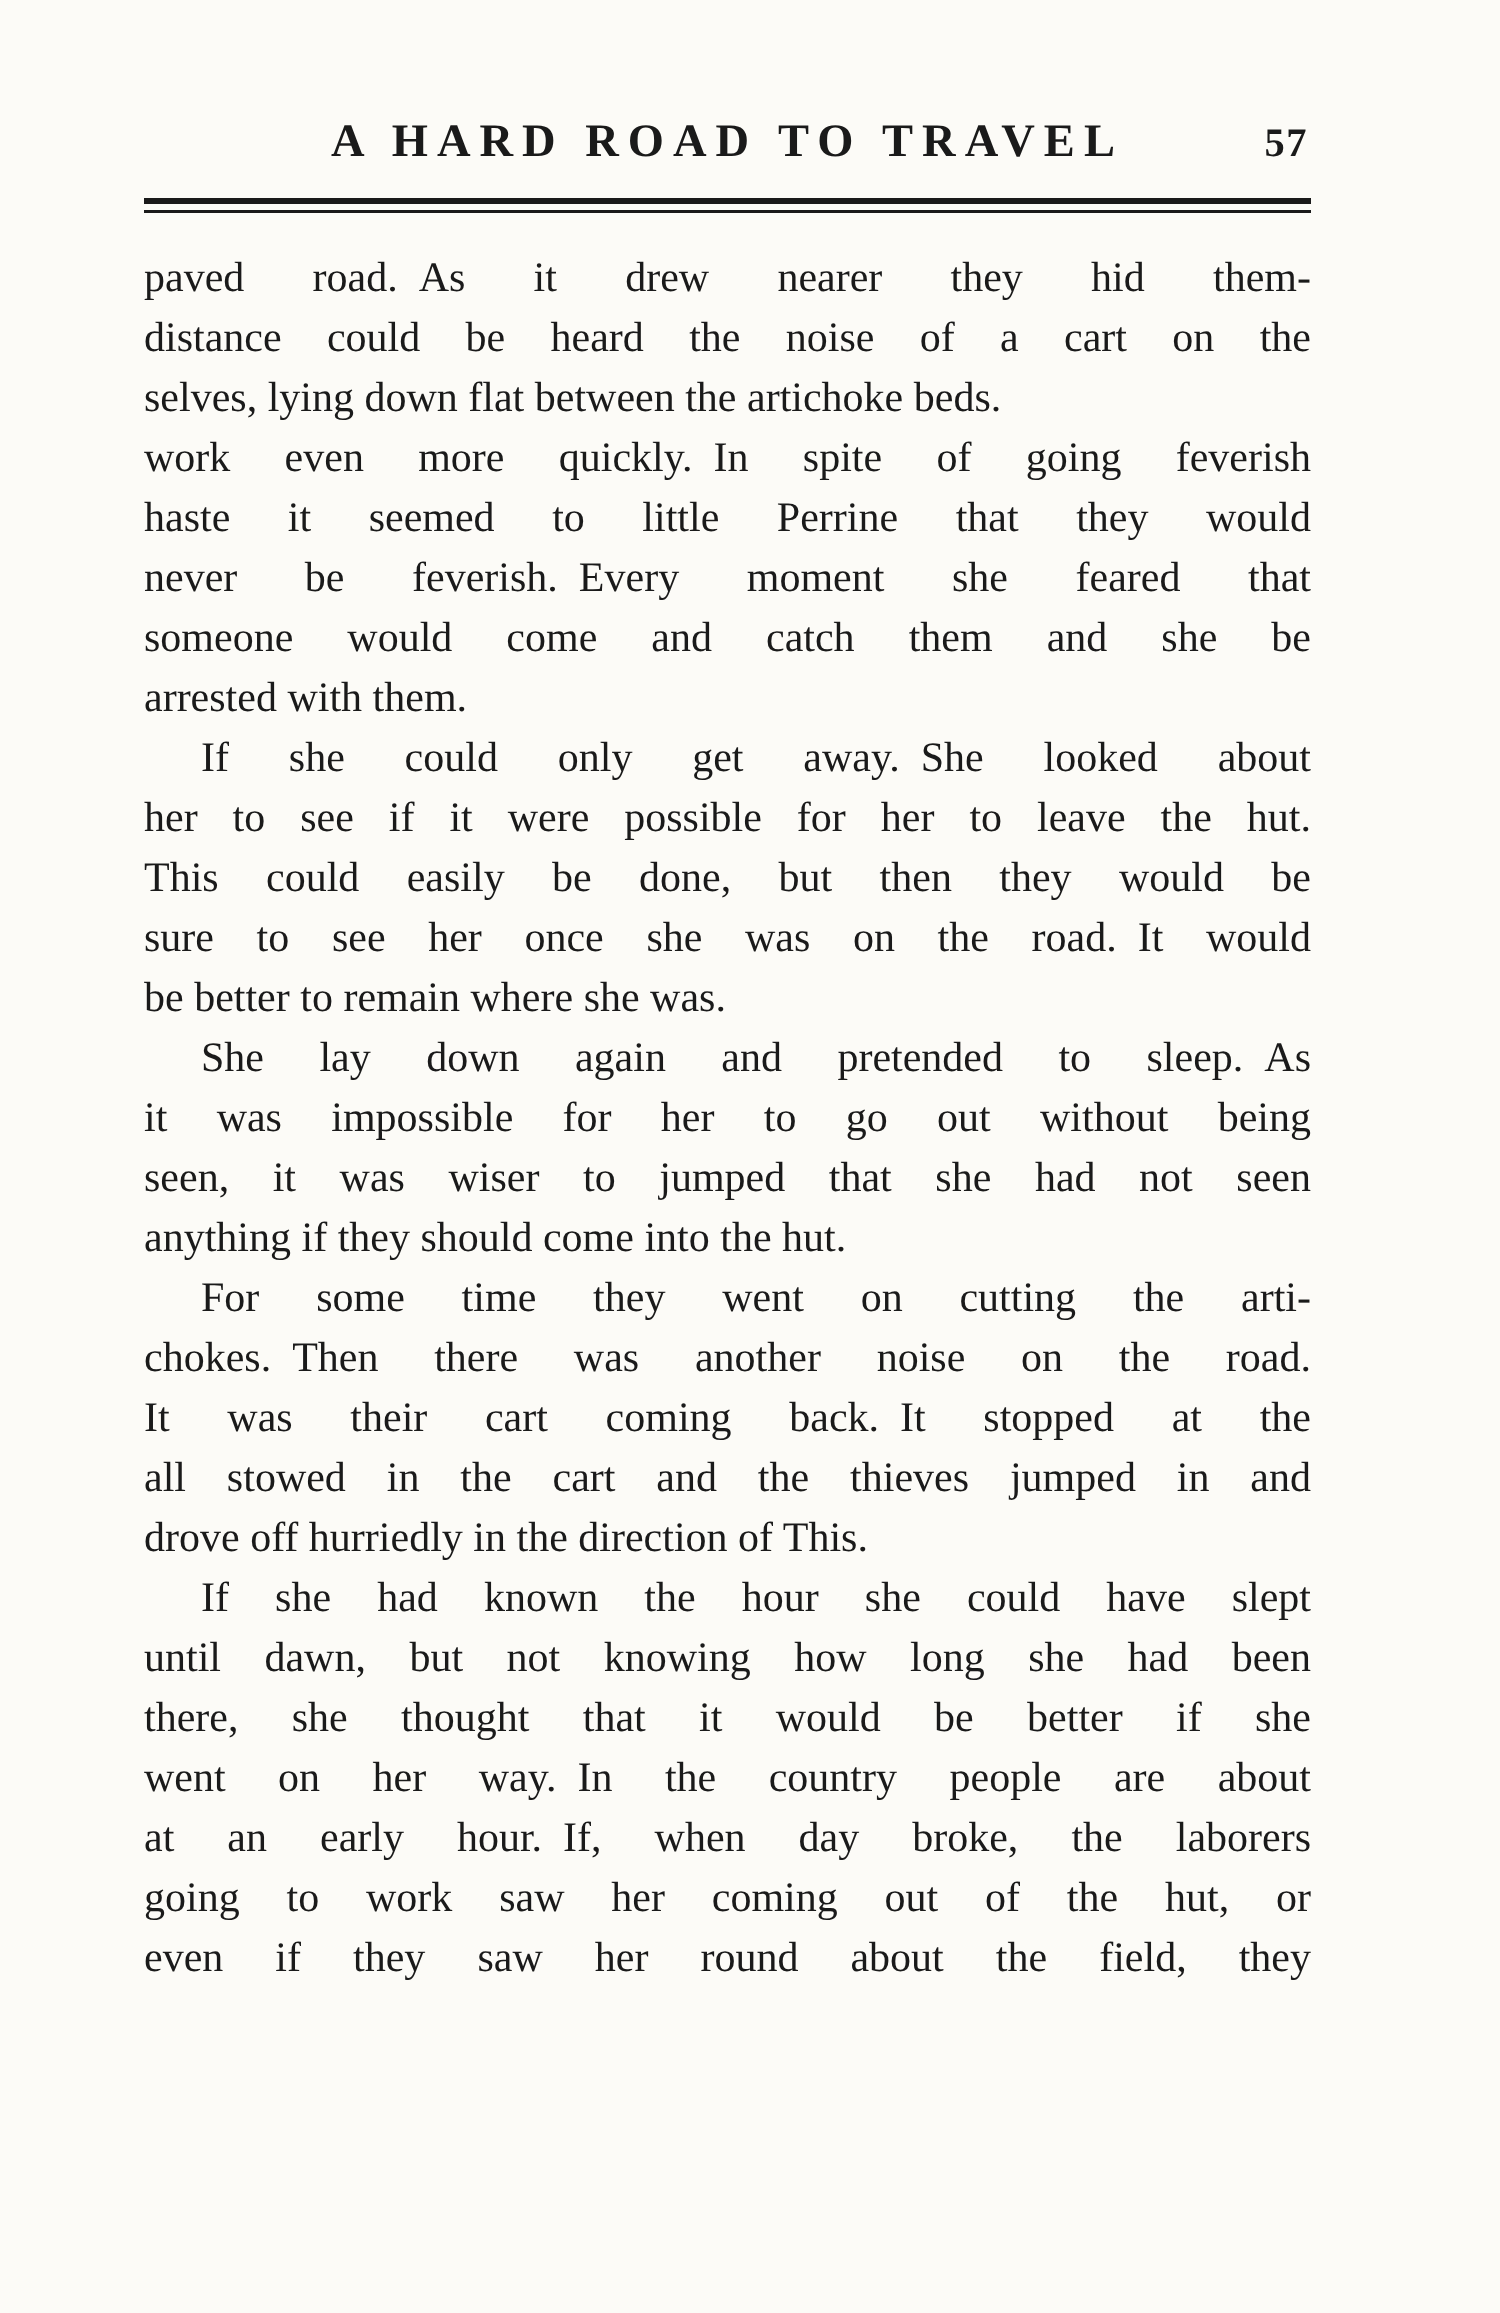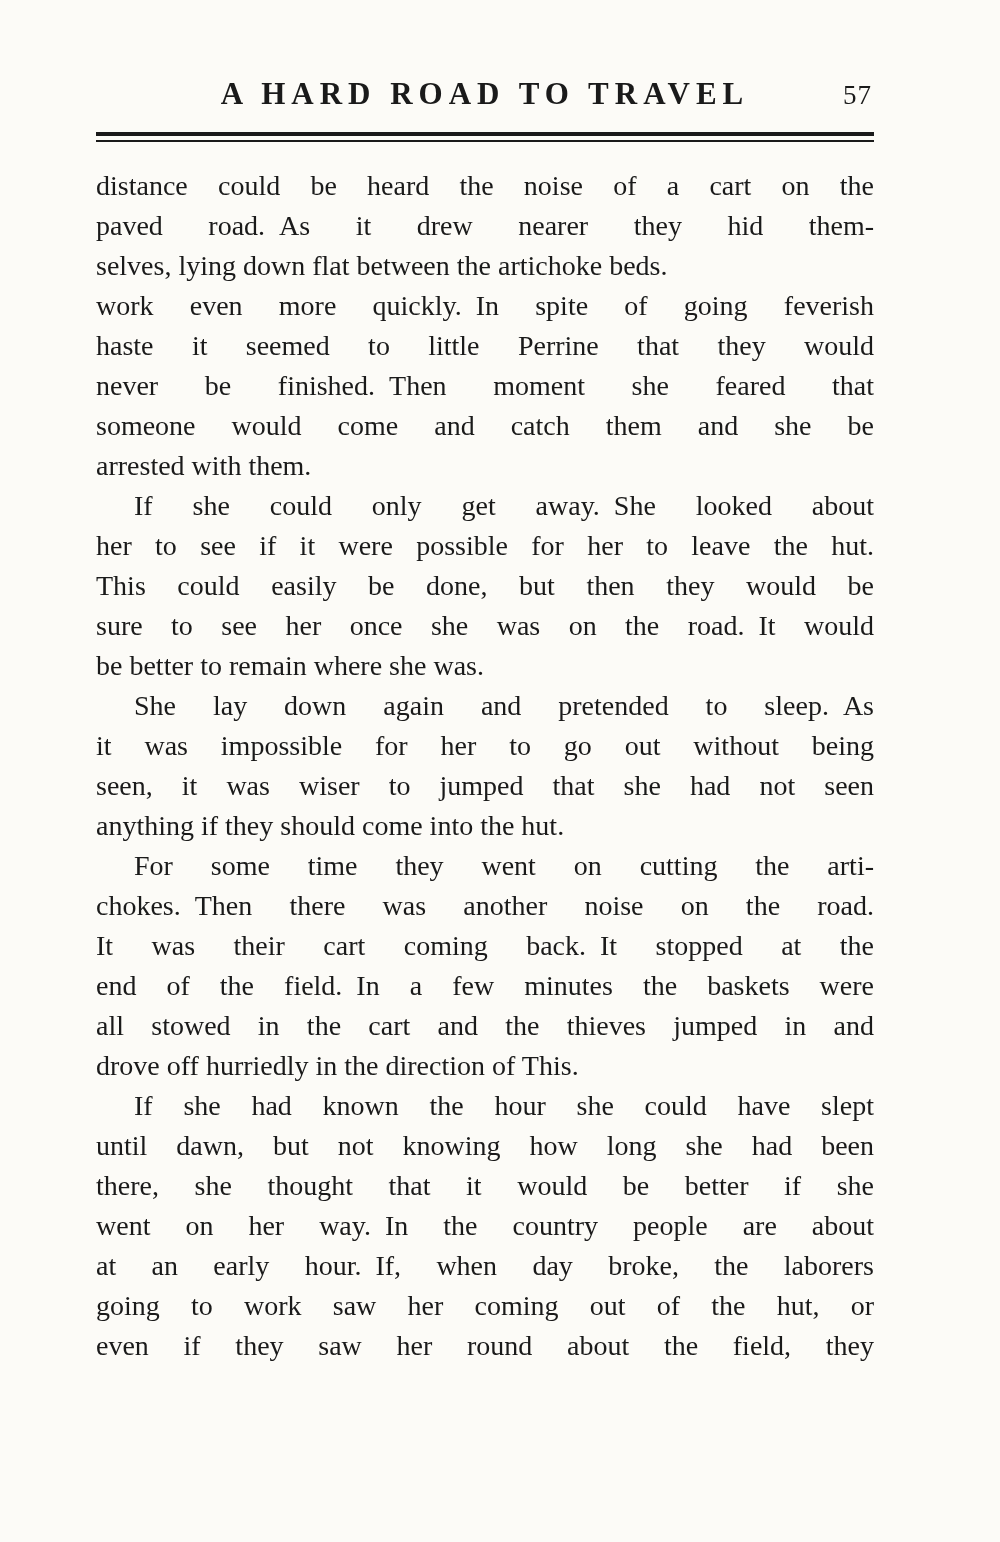--- a/index.html
+++ b/index.html
@@ -32,21 +32,21 @@
     font-weight: 700;
     letter-spacing: 6px;
     color: var(--ink, #1a1a1a);
     white-space: nowrap;
   }
   .page-number {
     position: absolute;
     right: 2px;
     top: 4px;
     font-size: 27px;
-    font-weight: 400;
+    font-weight: 700;
     letter-spacing: 1px;
   }
   .double-rule {
     margin-top: 12px;
     margin-bottom: 24px;
     border-top: 4px solid var(--ink, #1a1a1a);
     border-bottom: 2px solid var(--ink, #1a1a1a);
     height: 4px;
   }
   .page-body {
@@ -77,49 +77,48 @@
 
   <header class="page-header">
     <h1 class="page-title">A HARD ROAD TO TRAVEL</h1>
     <span class="page-number">57</span>
   </header>
 
   <div class="double-rule"></div>
 
   <main class="page-body">
       <div class="paragraph">
+        <div class="line">paved road. As it drew nearer they hid them-</div>
         <div class="line">distance could be heard the noise of a cart on the</div>
-        <div class="line">paved road. As it drew nearer they hid them-</div>
         <div class="line last">selves, lying down flat between the artichoke beds.</div>
       </div>
       <div class="paragraph">
         <div class="line">work even more quickly. In spite of going feverish</div>
         <div class="line">haste it seemed to little Perrine that they would</div>
-        <div class="line">never be finished. Then moment she feared that</div>
+        <div class="line">never be feverish. Every moment she feared that</div>
         <div class="line">someone would come and catch them and she be</div>
         <div class="line last">arrested with them.</div>
       </div>
       <div class="paragraph">
         <div class="line first">If she could only get away. She looked about</div>
         <div class="line">her to see if it were possible for her to leave the hut.</div>
         <div class="line">This could easily be done, but then they would be</div>
         <div class="line">sure to see her once she was on the road. It would</div>
         <div class="line last">be better to remain where she was.</div>
       </div>
       <div class="paragraph">
         <div class="line first">She lay down again and pretended to sleep. As</div>
         <div class="line">it was impossible for her to go out without being</div>
         <div class="line">seen, it was wiser to jumped that she had not seen</div>
         <div class="line last">anything if they should come into the hut.</div>
       </div>
       <div class="paragraph">
         <div class="line first">For some time they went on cutting the arti-</div>
         <div class="line">chokes. Then there was another noise on the road.</div>
         <div class="line">It was their cart coming back. It stopped at the</div>
-        <div class="line">end of the field. In a few minutes the baskets were</div>
         <div class="line">all stowed in the cart and the thieves jumped in and</div>
         <div class="line last">drove off hurriedly in the direction of This.</div>
       </div>
       <div class="paragraph">
         <div class="line first">If she had known the hour she could have slept</div>
         <div class="line">until dawn, but not knowing how long she had been</div>
         <div class="line">there, she thought that it would be better if she</div>
         <div class="line">went on her way. In the country people are about</div>
         <div class="line">at an early hour. If, when day broke, the laborers</div>
         <div class="line">going to work saw her coming out of the hut, or</div>

